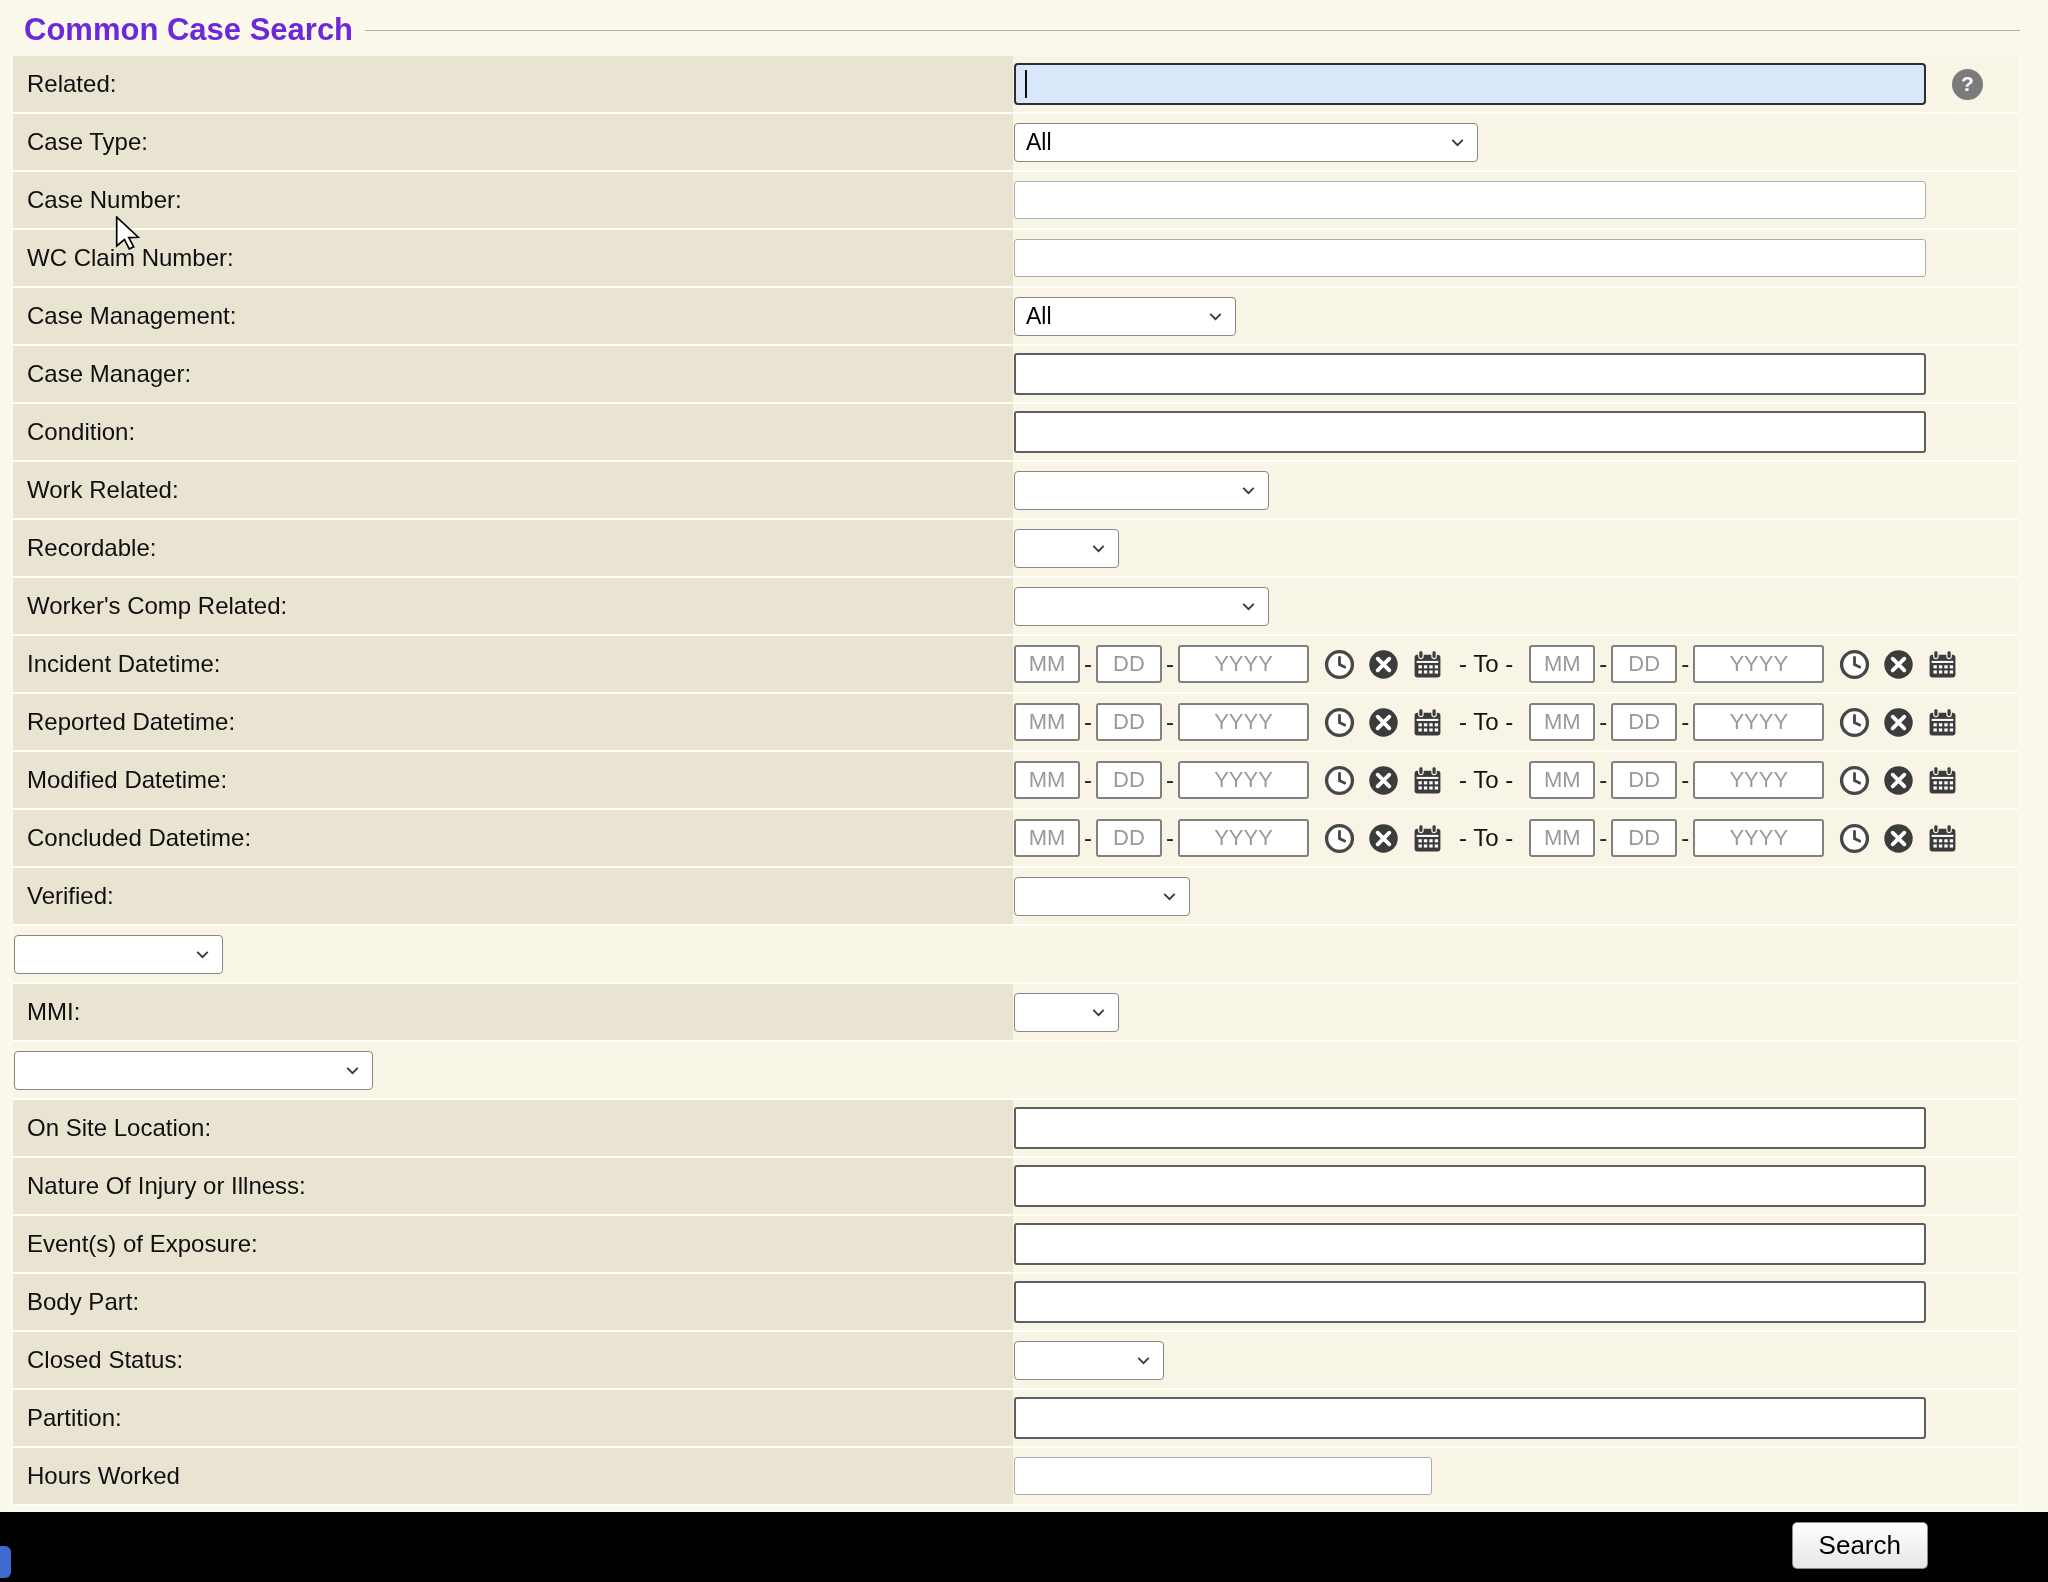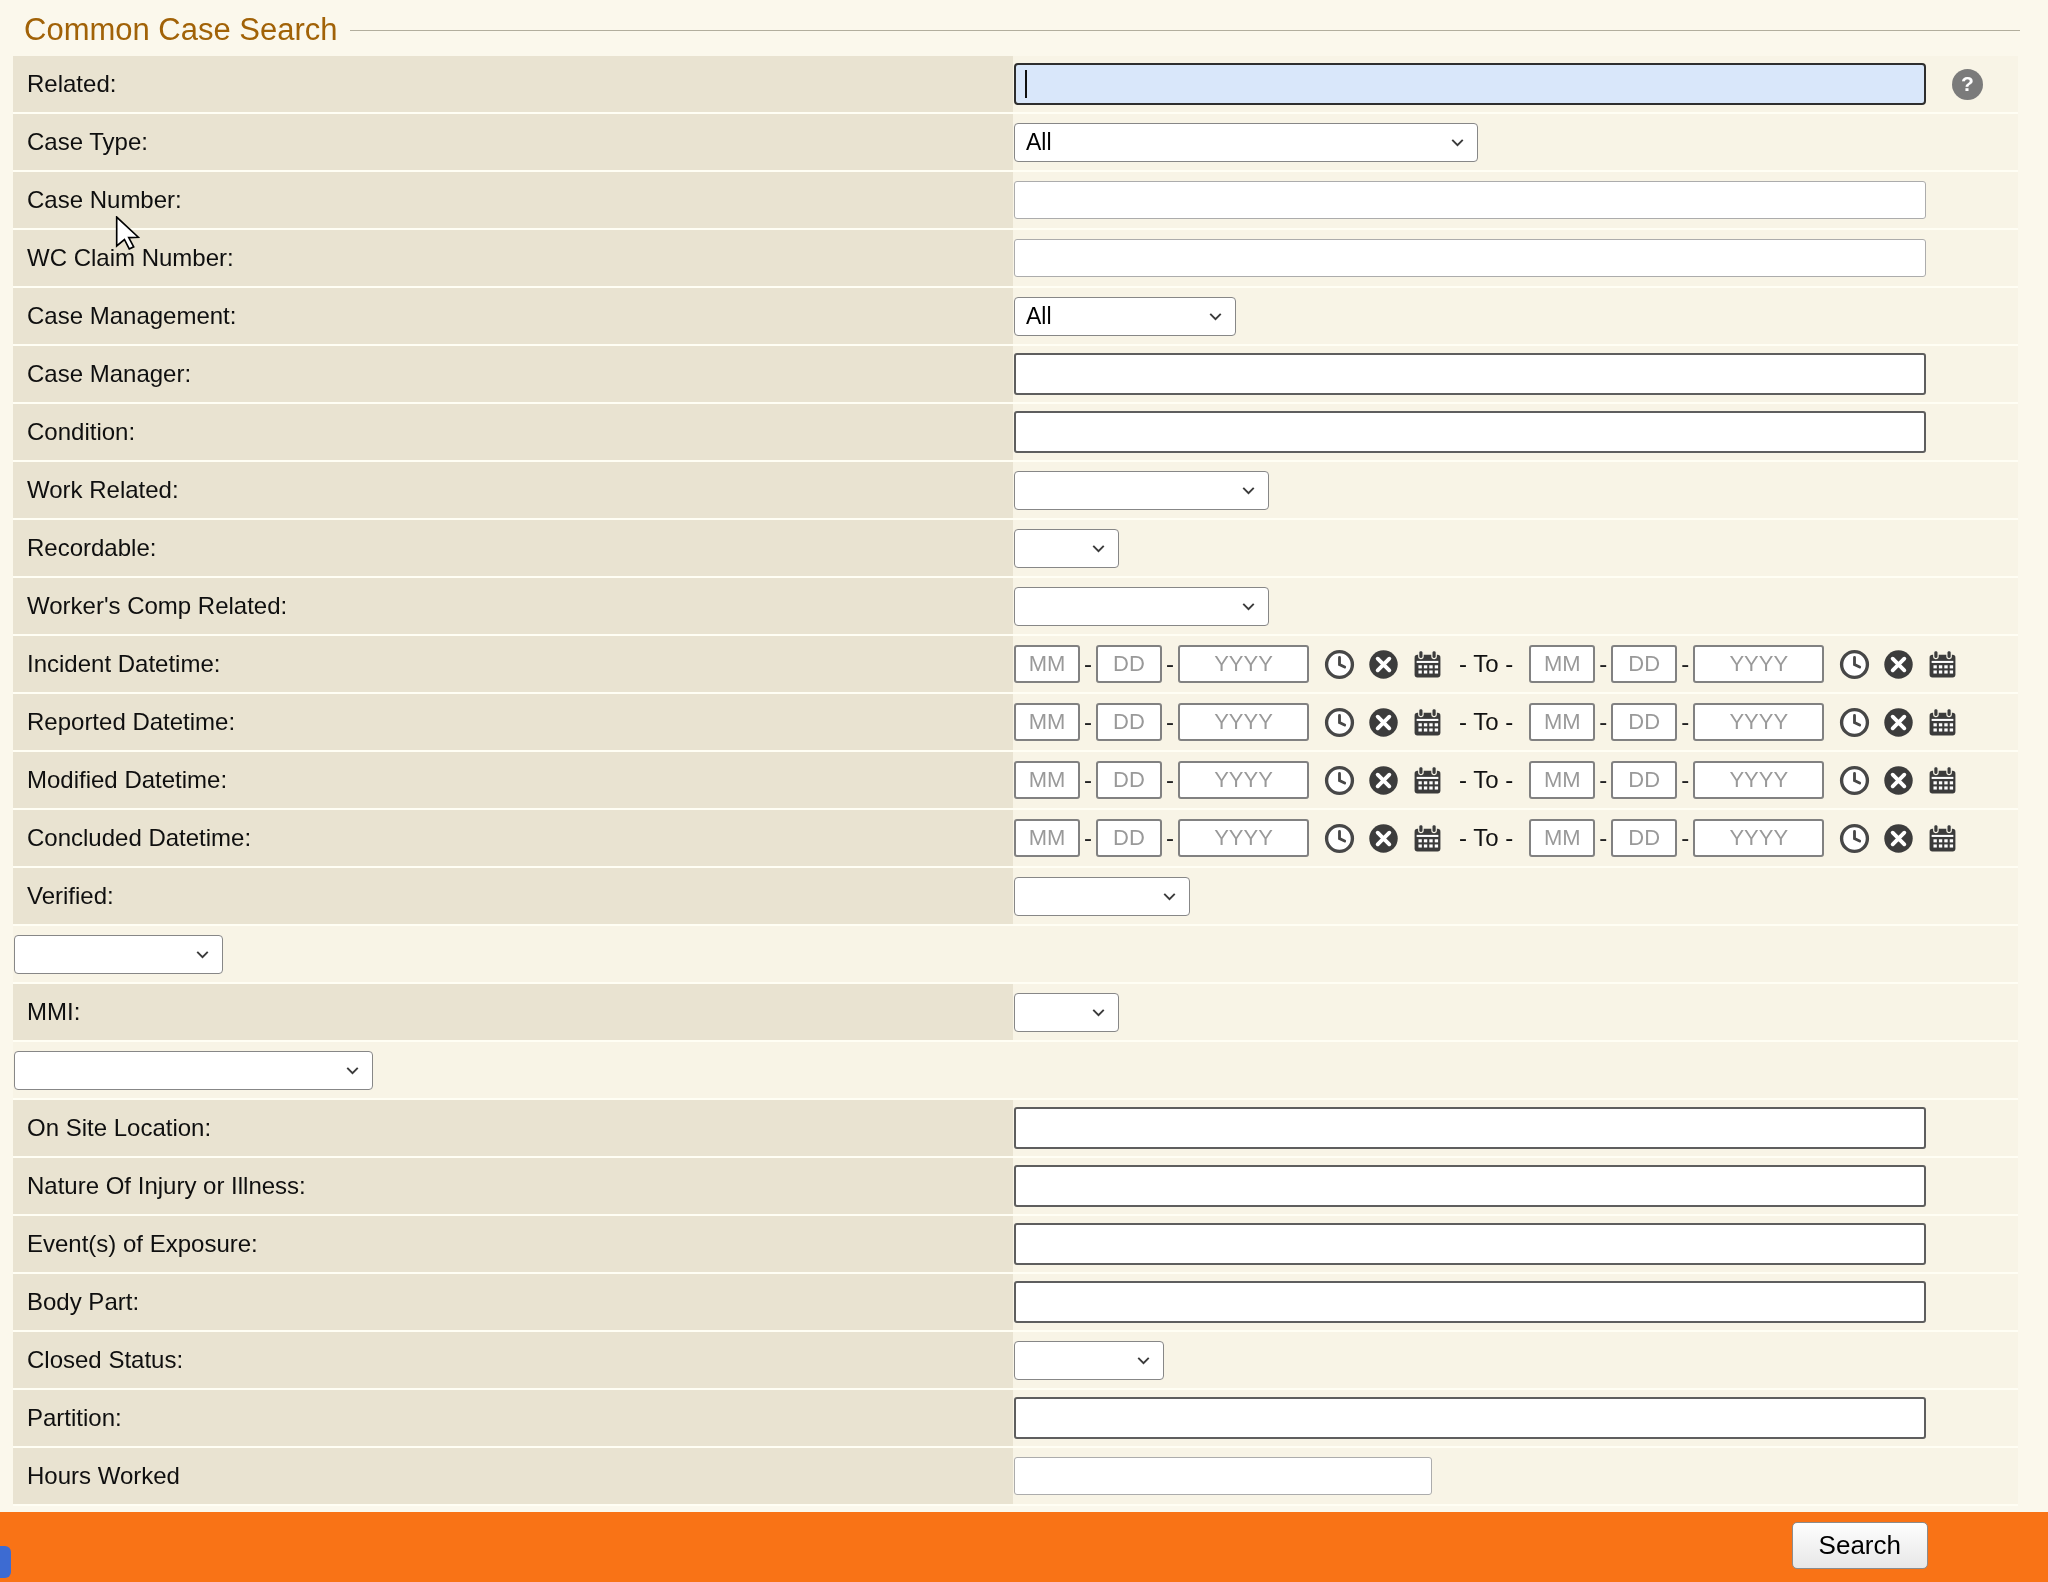--- a/index.html
+++ b/index.html
@@ -1,21 +1,21 @@
 <!DOCTYPE html>
 <html><head>
 <meta charset="utf-8">
 <style>
   *{box-sizing:border-box;margin:0;padding:0}
   html,body{width:2048px;height:1582px}
   body{font-family:"Liberation Sans",sans-serif;background:#ffffff;position:relative;overflow:hidden}
   .page{position:absolute;inset:0;background:#ffffff}
   .form-wrap{position:absolute;top:0;left:0;width:2048px;height:1512px;background:#fbf8ec}
   .legend-row{display:flex;align-items:center;height:56px;padding:4px 28px 0 24px}
-  .legend-title{font-size:31px;font-weight:normal;color:#a16207;white-space:nowrap}
+  .legend-title{font-size:31px;font-weight:bold;color:#6d28d9;white-space:nowrap}
   .legend-line{flex:1;border-top:1px solid #b2ae9d;height:0;margin-left:12px}
   .panel{margin:0 30px 0 13px}
   .row{display:flex;height:58px;border-bottom:2px solid #fffef4}
   .label-cell{width:1000px;min-width:1000px;background:#e9e3d1;display:flex;align-items:center;padding-left:14px;font-size:24px;color:#0f0f0f}
   .field-cell{flex:1;background:#f8f4e6;display:flex;align-items:center;padding-left:1px}
   .txt{height:38px;background:#fff;border:1px solid #acacac;border-radius:3px;font-size:23px;padding:0 10px;color:#222;font-family:inherit}
   .txt.wide{width:912px}
   .txt.dark{border:2px solid #5e5e5e;height:42px}
   .txt.hours{width:418px}
   .patient-wrap{position:relative;width:912px;height:42px}
@@ -36,21 +36,21 @@
   .chev{width:21px;height:21px;flex:none}
   .dtg{display:flex;align-items:center}
   .din{height:38px;background:#fff;border:2px solid #818181;border-radius:3px;font-size:22px;text-align:center;color:#444;padding:8px 2px;font-family:inherit}
   .din::placeholder{color:#999}
   .mm,.dd{width:66px}
   .yyyy{width:131px}
   .dash{font-size:24px;color:#222;margin:0 4px}
   .ic{width:31px;height:31px;margin-left:13px;flex:none;cursor:pointer}
   .ic.first{margin-left:15px}
   .to-sep{font-size:24px;color:#111;margin:0 16px;white-space:nowrap}
-  .actions{position:absolute;left:0;right:0;top:1512px;height:70px;background:#f97316;display:flex;justify-content:flex-end;align-items:flex-start;padding:10px 120px 0 0}
+  .actions{position:absolute;left:0;right:0;top:1512px;height:70px;background:#000000;display:flex;justify-content:flex-end;align-items:flex-start;padding:10px 120px 0 0}
   .search-btn{font-family:inherit;font-size:26px;padding:7px 26px;color:#000;background:linear-gradient(#fefefe,#e7e7e7);border:1px solid #8c8c8c;border-radius:5px;cursor:pointer}
   .cursor{position:absolute;left:114px;top:216px;width:26px;height:34px;pointer-events:none}
   .blue-frag{position:absolute;left:0;bottom:4px;width:11px;height:32px;background:#3d6bd2;border-radius:0 6px 6px 0}
 </style>
 </head>
 <body>
 
 <svg style="position:absolute;width:0;height:0" aria-hidden="true">
   <defs>
     <symbol id="i-clock" viewBox="0 0 24 24">

